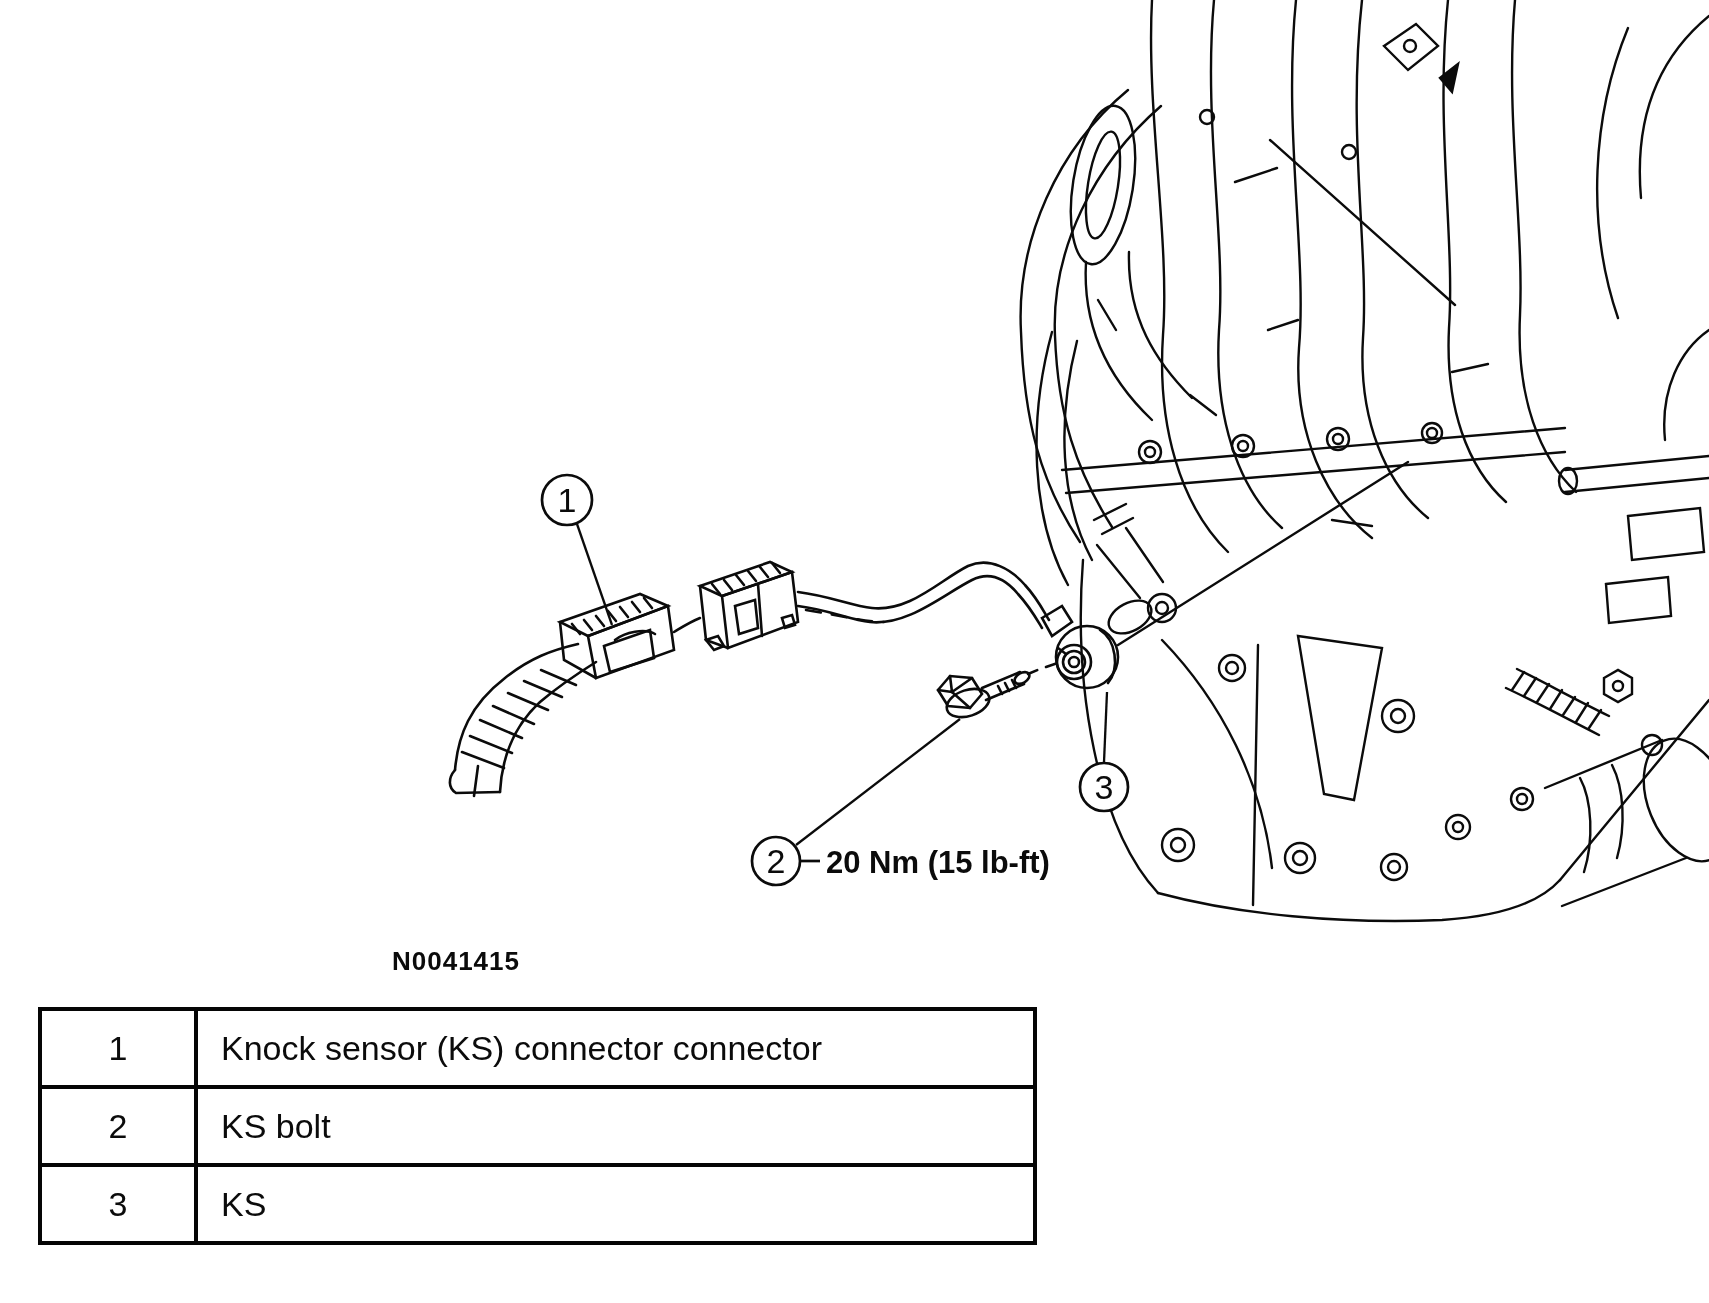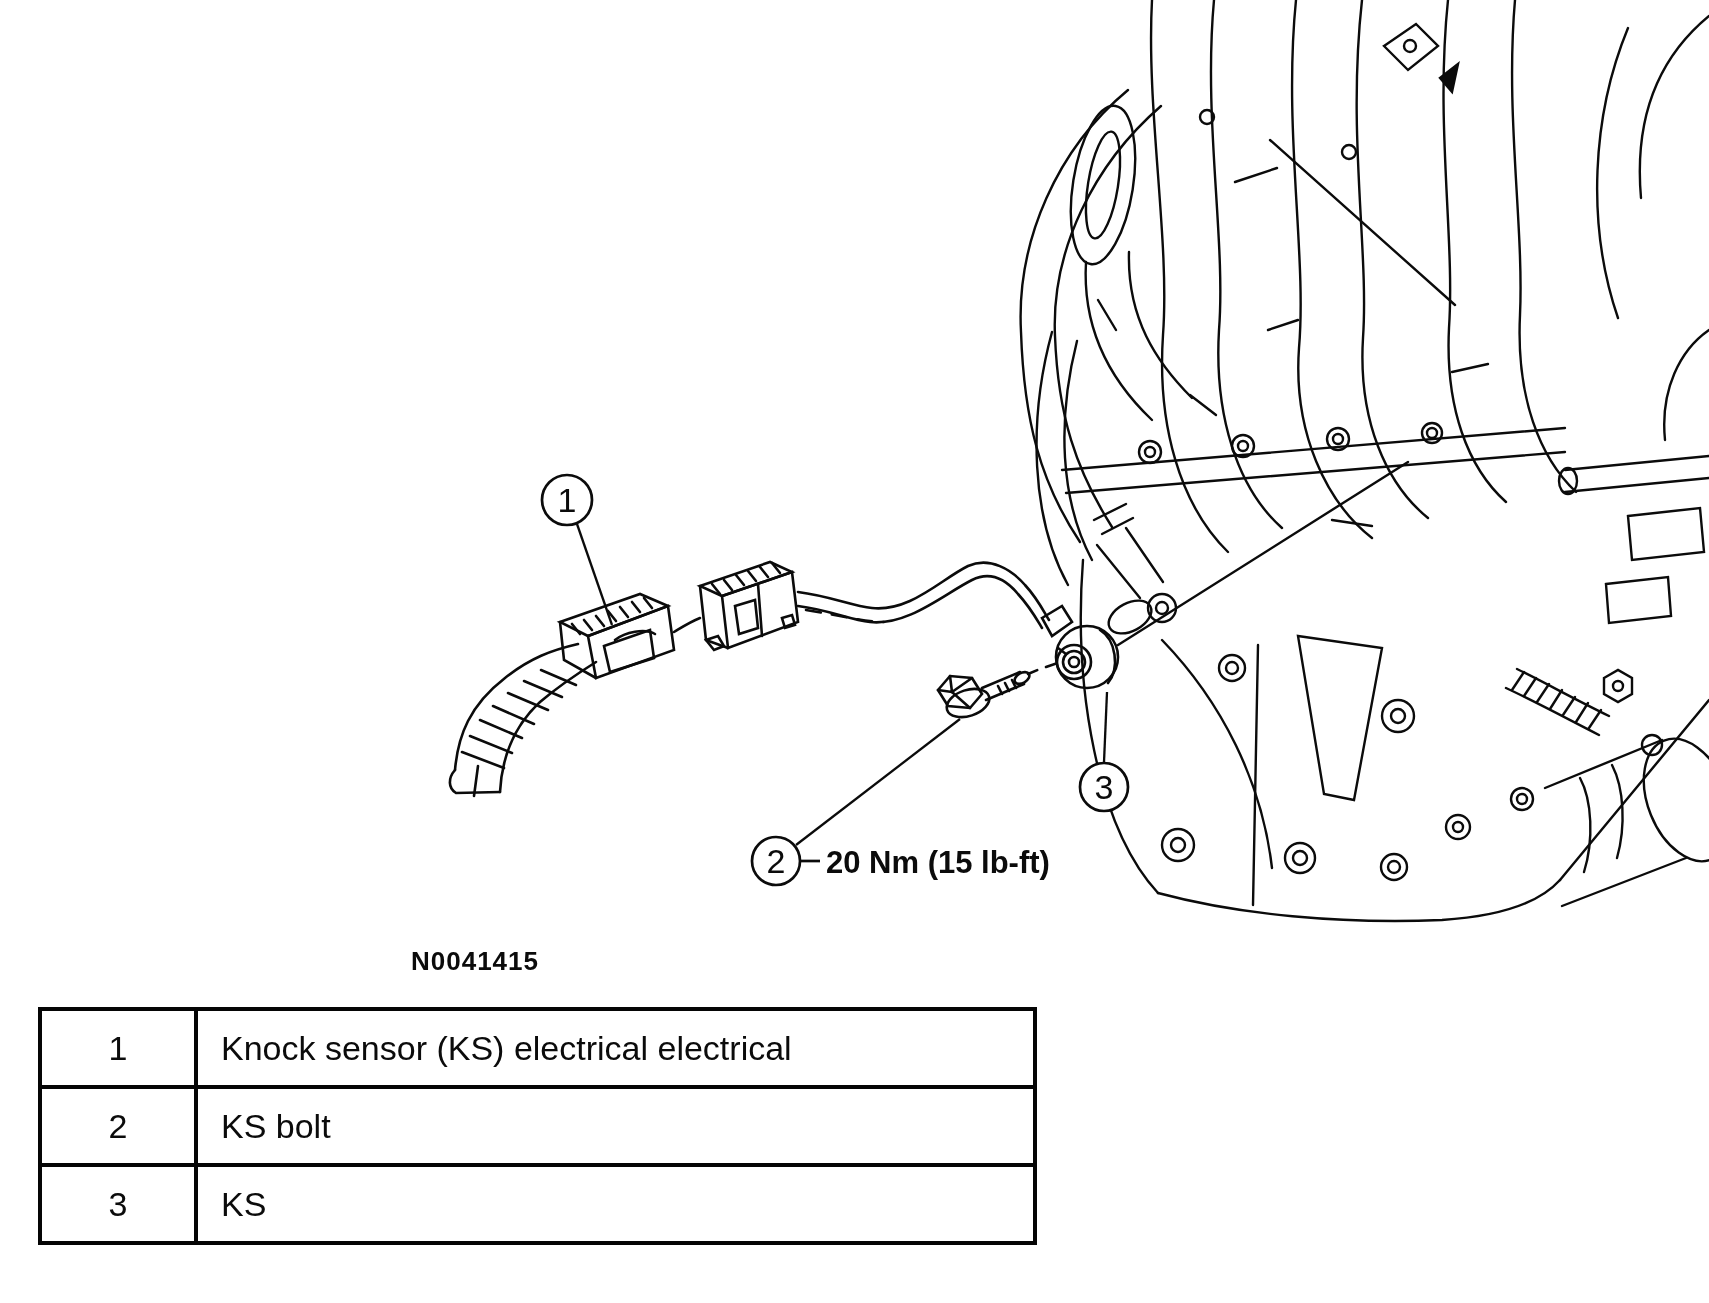--- a/index.html
+++ b/index.html
@@ -2,21 +2,21 @@
 <html><head>
 <meta charset="utf-8">
 <style>
   html,body{margin:0;padding:0;background:#ffffff;}
   .canvas{
     position:relative;width:1709px;height:1303px;background:#ffffff;
     font-family:"Liberation Sans", sans-serif;color:#000;overflow:hidden;
   }
   .diagram-svg{position:absolute;left:0;top:0;}
   .figure-code{
-    position:absolute;left:411px;top:946px;
+    position:absolute;left:392px;top:946px;
     font-size:26px;font-weight:600;letter-spacing:1px;color:#0b0b0b;text-align:right;
   }
   table.legend{
     position:absolute;left:38px;top:1007px;width:999px;height:216px;
     border-collapse:collapse;table-layout:fixed;
   }
   table.legend td{
     border:4px solid #050505;height:72px;
     font-size:34px;color:#0b0b0b;vertical-align:middle;
   }
@@ -240,21 +240,21 @@
       <text x="1104" y="799" font-size="34" text-anchor="middle">3</text>
     </g>
   </svg>
 
   <div class="figure-code">N0041415</div>
 
   <table class="legend">
     <tbody>
       <tr>
         <td class="num">1</td>
-        <td class="desc">Knock sensor (KS) electrical electrical</td>
+        <td class="desc">Knock sensor (KS) connector connector</td>
       </tr>
       <tr>
         <td class="num">2</td>
         <td class="desc">KS bolt</td>
       </tr>
       <tr>
         <td class="num">3</td>
         <td class="desc">KS</td>
       </tr>
     </tbody>

